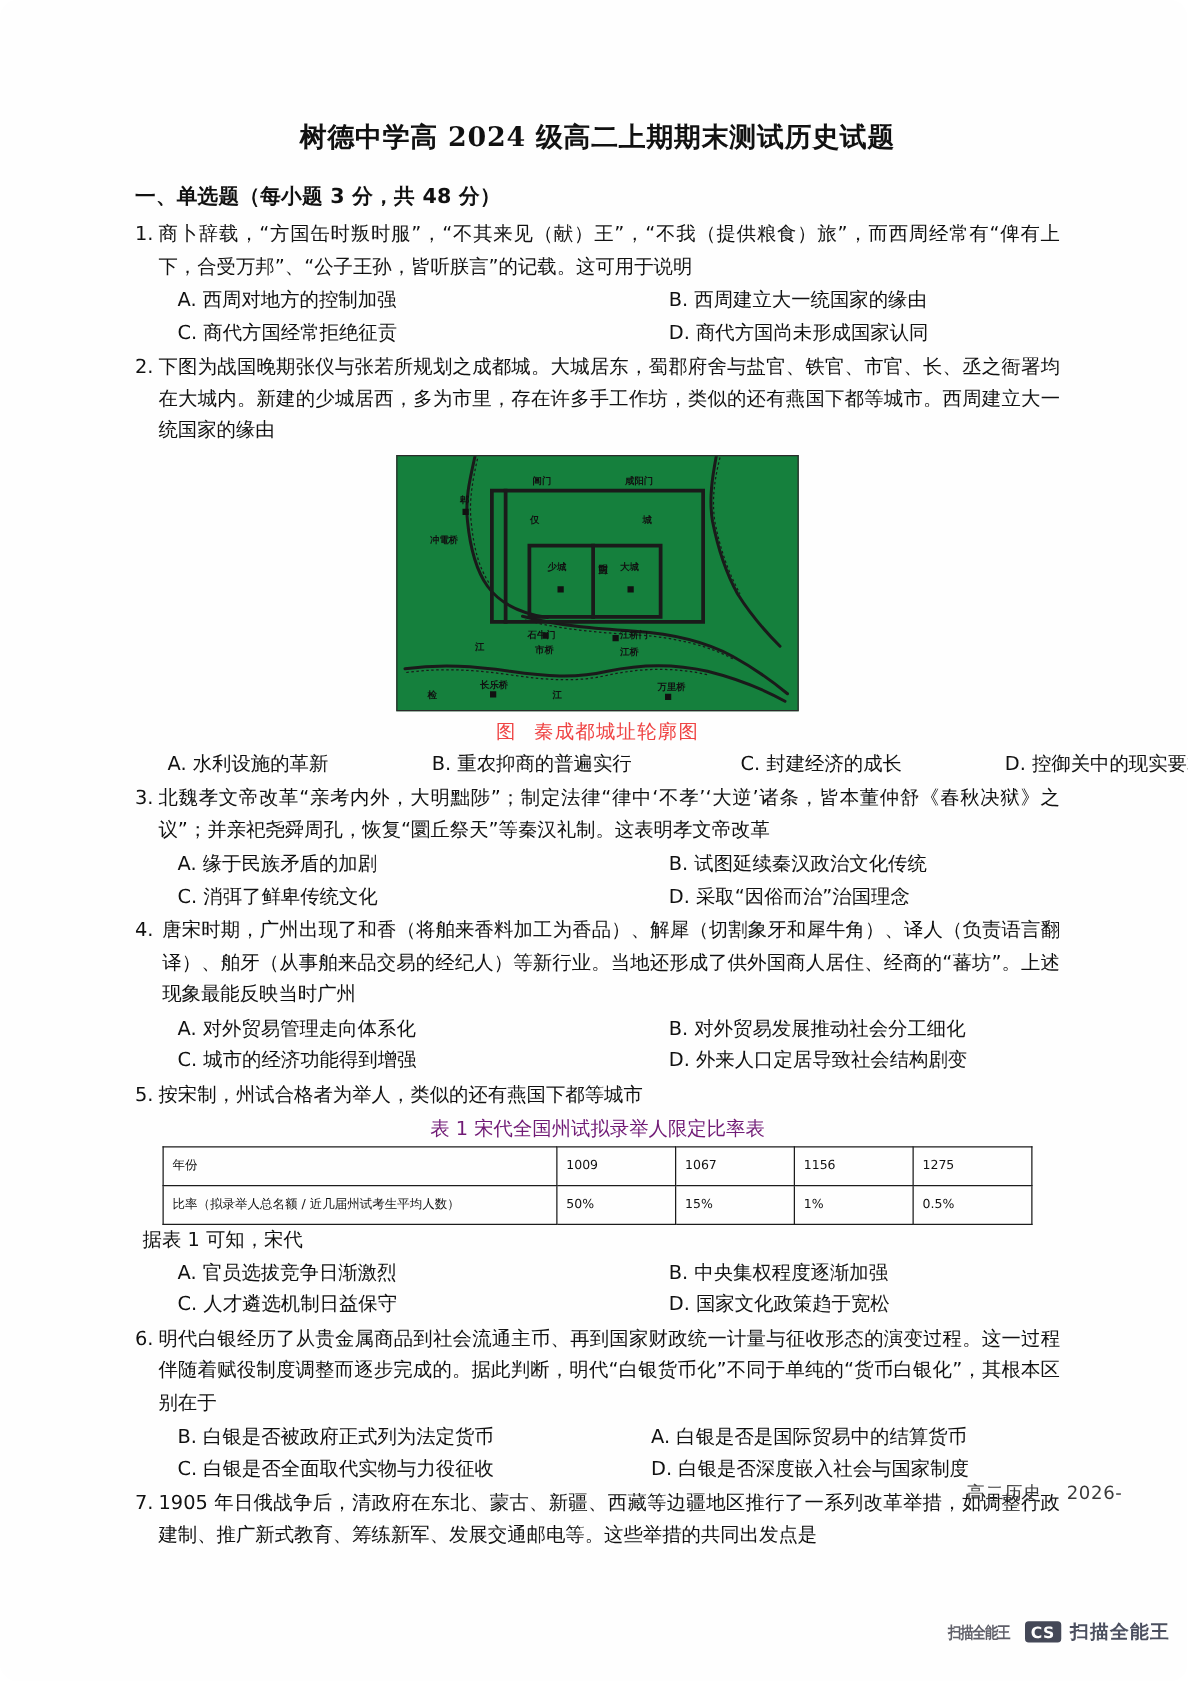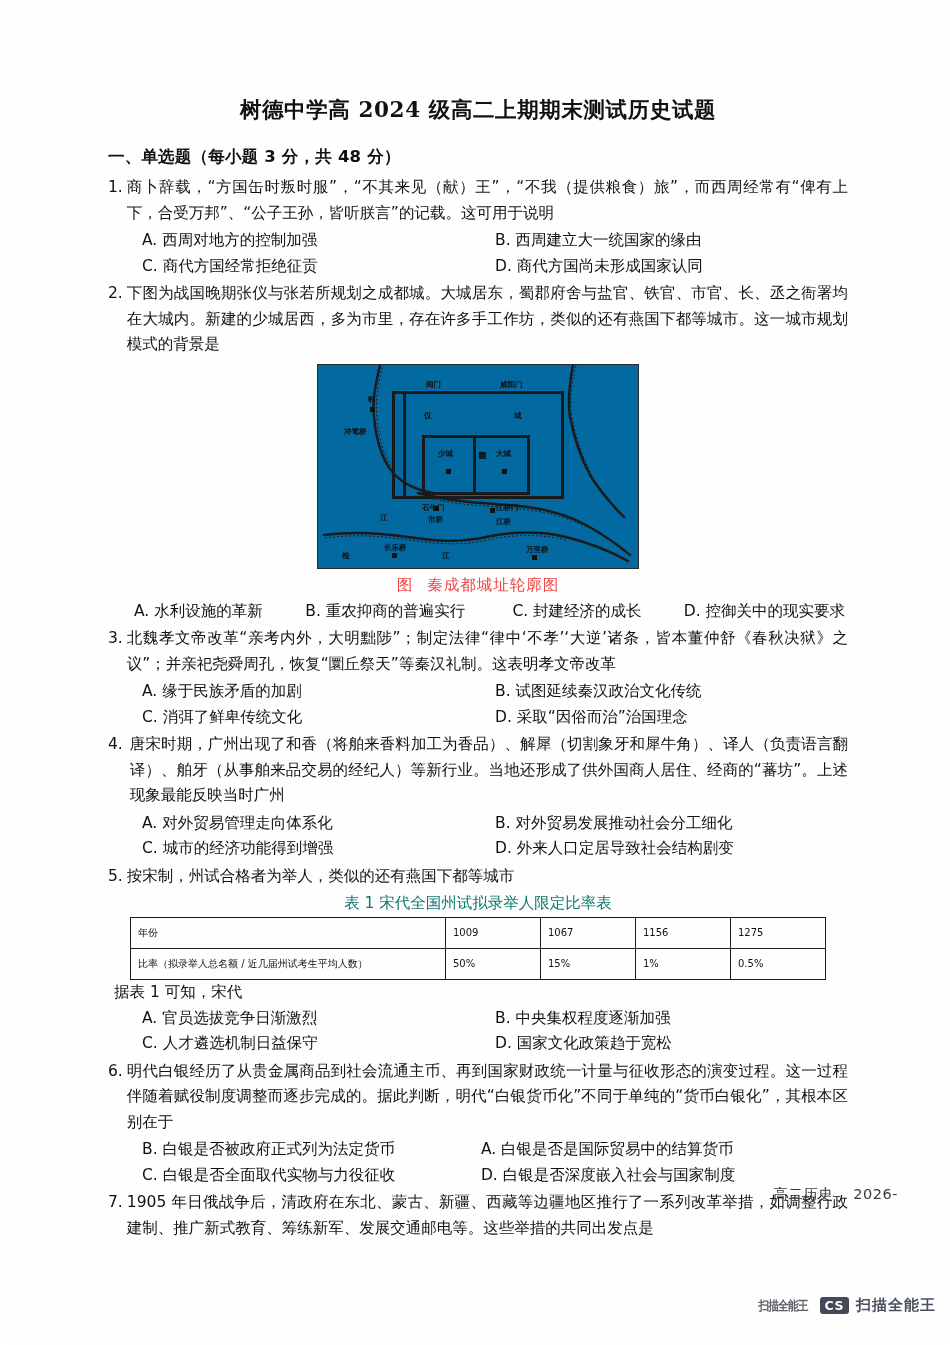--- a/index.html
+++ b/index.html
@@ -73,20 +73,21 @@
 
   .opts {
     margin: 0 0 2px 0;
     padding-left: 34px;
   }
   .opt-row {
     display: flex;
     font-size: 15.5px;
     line-height: 25.5px;
     color: #111;
+    gap: 40px;
   }
   .opt-row .o {
     flex: 0 0 50%;
     white-space: nowrap;
   }
   .opt-row.four .o { flex: 0 0 25%; }
   .opt-row.four .o.w1 { flex: 0 0 24%; }
   .opt-row.four .o.w2 { flex: 0 0 29%; }
   .opt-row.four .o.w3 { flex: 0 0 24%; }
   .opt-row.four .o.w4 { flex: 0 0 23%; }
@@ -97,21 +98,21 @@
   .figure-wrap {
     margin: 6px 0 2px 0;
     text-align: center;
   }
   .figure-box {
     display: inline-block;
     position: relative;
     width: 322px;
     height: 205px;
     border: 1.5px solid #2b2b2b;
-    background: #0369a1;
+    background: #15803d;
     box-sizing: border-box;
   }
   .fig-caption {
     font-size: 15.5px;
     line-height: 24px;
     margin-top: 0;
     color: #ef4444;
     letter-spacing: 1px;
   }
   .fig-caption .cap-gap { display:inline-block; width: 14px; }
@@ -161,21 +162,21 @@
     width: 5px; height: 5px;
     background: #111;
   }
   .fig-svg { position: absolute; left: 0; top: 0; }
 
   
   .table-title {
     text-align: center;
     font-size: 15.5px;
     line-height: 25px;
-    color: #0f766e;
+    color: #701a75;
     margin-top: 1px;
   }
   table.ratio-table {
     border-collapse: collapse;
     margin: 1px auto 0 auto;
     width: 620px;
     table-layout: fixed;
   }
   table.ratio-table td {
     border: 1.5px solid #1c1c1c;
@@ -260,21 +261,21 @@
         <span class="o">B. 西周建立大一统国家的缘由</span>
       </div>
       <div class="opt-row">
         <span class="o">C. 商代方国经常拒绝征贡</span>
         <span class="o">D. 商代方国尚未形成国家认同</span>
       </div>
     </div>
 
     <div class="q">
       <div class="q-num">2.</div>
-      <div class="q-body">下图为战国晚期张仪与张若所规划之成都城。大城居东，蜀郡府舍与盐官、铁官、市官、长、丞之衙署均在大城内。新建的少城居西，多为市里，存在许多手工作坊，类似的还有燕国下都等城市。这一城市规划模式的背景是</div>
+      <div class="q-body">下图为战国晚期张仪与张若所规划之成都城。大城居东，蜀郡府舍与盐官、铁官、市官、长、丞之衙署均在大城内。新建的少城居西，多为市里，存在许多手工作坊，类似的还有燕国下都等城市。西周建立大一统国家的缘由</div>
     </div>
 
     <div class="figure-wrap">
       <div class="figure-box">
 
         <svg class="fig-svg" width="319" height="202" viewBox="0 0 319 202">
 
           <path d="M 62 0 C 58 18, 54 34, 56 52 C 58 72, 62 90, 72 104 C 82 118, 100 126, 120 129" fill="none" stroke="#1a1a1a" stroke-width="2.4" stroke-linecap="round"></path>
           <path d="M 64 2 C 60 20, 57 36, 59 53 C 61 73, 65 90, 75 104" fill="none" stroke="#1a1a1a" stroke-width="1" stroke-dasharray="2 2"></path>
 

